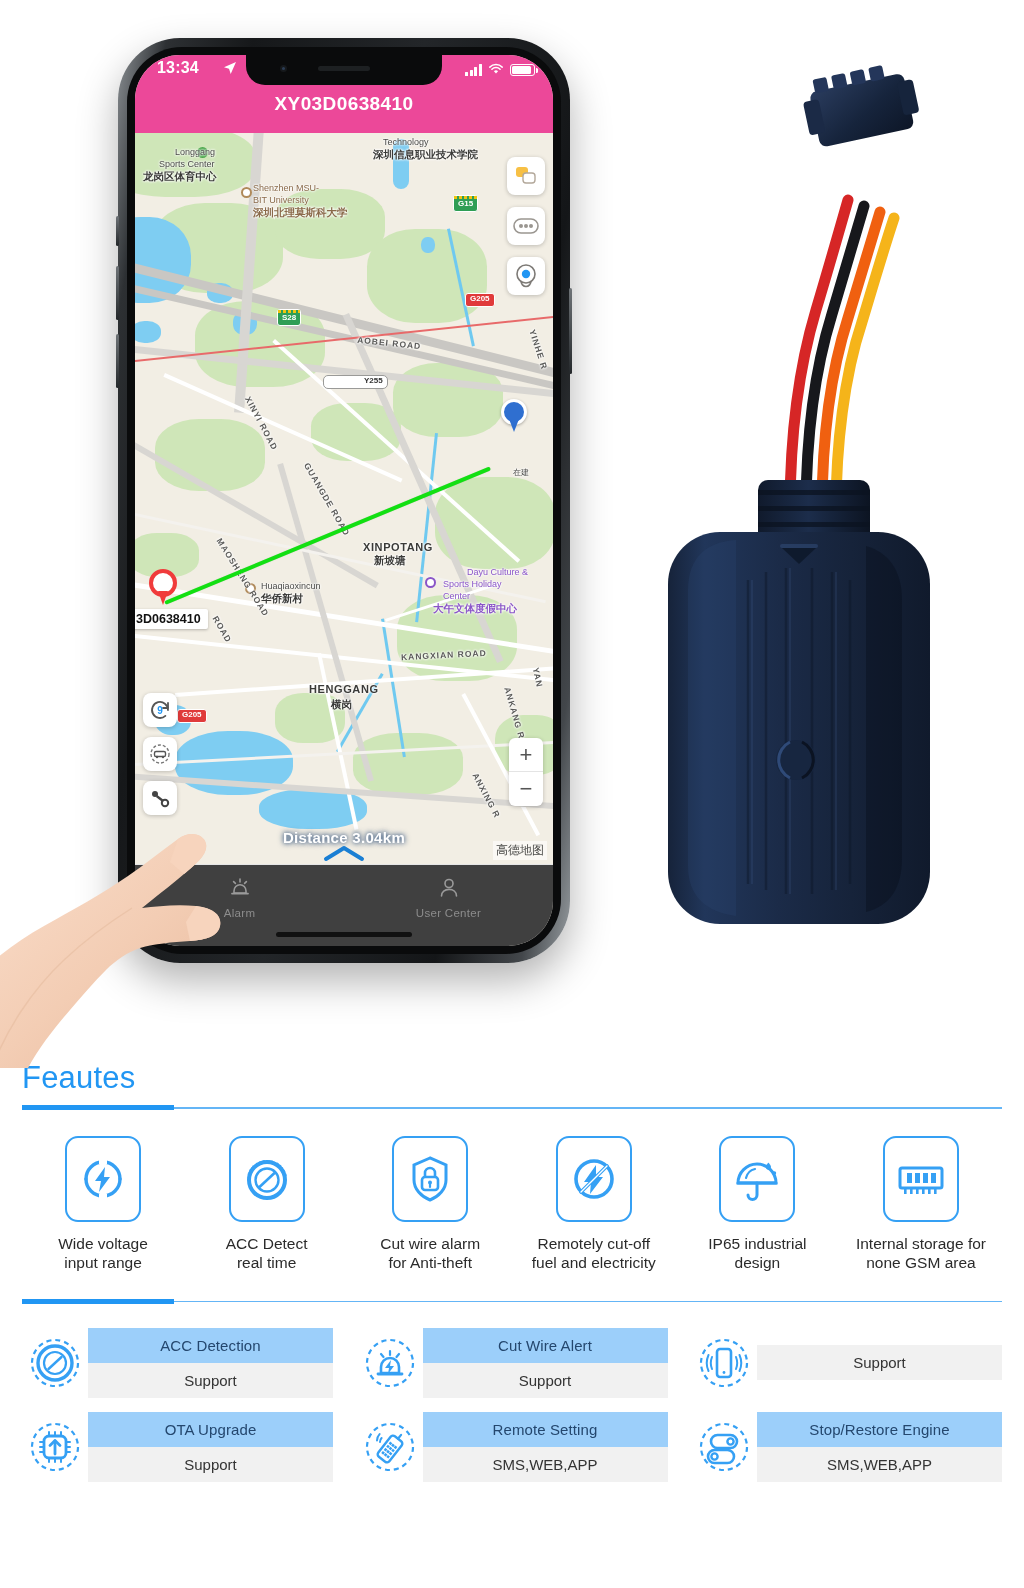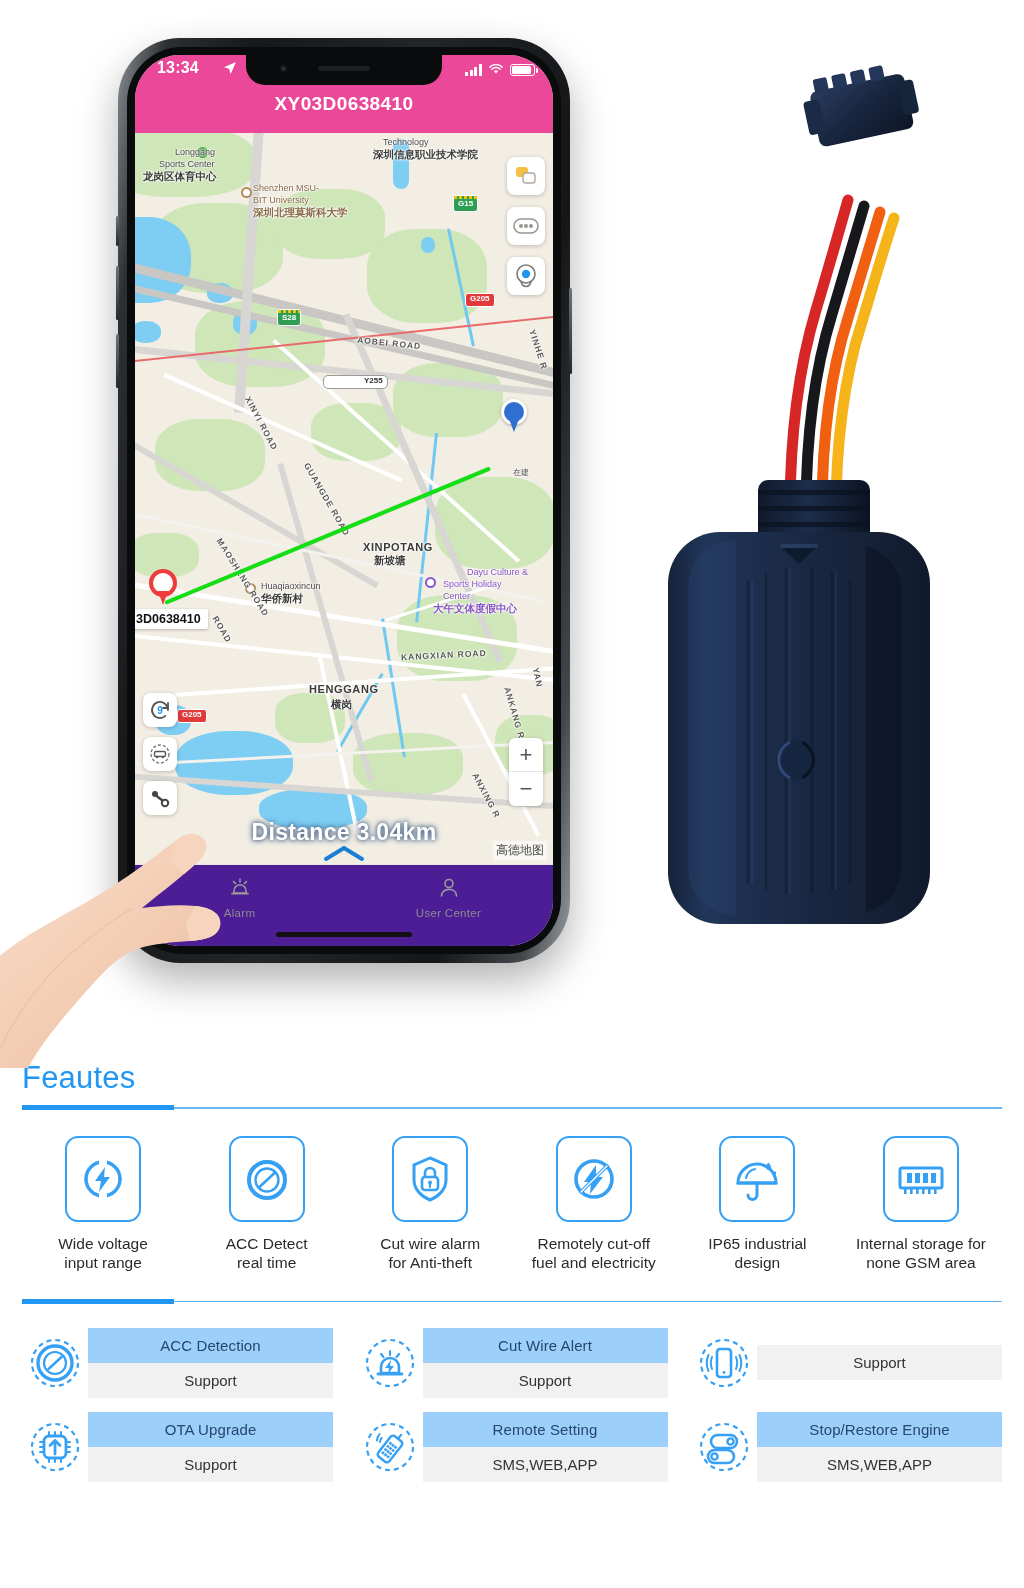--- a/index.html
+++ b/index.html
@@ -101,26 +101,26 @@
   .pin-end .tail { position:absolute; left:8px; top:20px; width:0; height:0; border-left:5px solid transparent; border-right:5px solid transparent; border-top:13px solid #2f6fd0; }
   .pin-label { position:absolute; background:#fff; padding:3px 7px; font-size:12.5px; font-weight:bold; color:#111; border-radius:2px; box-shadow:0 1px 3px rgba(0,0,0,.25); white-space:nowrap; }
 
   .map-btn { position:absolute; width:38px; height:38px; background:#fff; border-radius:9px; box-shadow:0 1px 4px rgba(0,0,0,.22); display:flex; align-items:center; justify-content:center; }
   .map-btn.sq { border-radius:8px; }
   .mb-left { left:8px; width:34px; height:34px; border-radius:8px; }
   .zoomctl { position:absolute; right:10px; bottom:58px; width:34px; background:#fff; border-radius:6px; box-shadow:0 1px 4px rgba(0,0,0,.22); overflow:hidden; }
   .zoomctl div { height:34px; display:flex; align-items:center; justify-content:center; font-size:22px; color:#555; }
   .zoomctl div:first-child { border-bottom:1px solid #e4e4e4; }
 
-  .distance-bar { position:absolute; left:50%; transform:translateX(-50%); bottom:18px; color:#fff; font-size:23px; font-weight:bold;
+  .distance-bar { position:absolute; left:50%; transform:translateX(-50%); bottom:18px; color:#fff; font-size:15px; font-weight:bold;
                   text-shadow:0 0 6px rgba(60,90,130,.9),0 0 4px rgba(60,90,130,.9); letter-spacing:.3px; }
   .amap-logo { position:absolute; right:6px; bottom:4px; font-size:12px; color:#4a4a48; background:rgba(255,255,255,.6); padding:1px 3px; }
 
   
-  .tabbar { position:relative; flex:0 0 82px; background:#4c1d95; display:flex; align-items:flex-start; justify-content:space-around; padding-top:11px; border-top:1px solid #e6e6e6; }
+  .tabbar { position:relative; flex:0 0 82px; background:#404040; display:flex; align-items:flex-start; justify-content:space-around; padding-top:11px; border-top:1px solid #e6e6e6; }
   .tab { display:flex; flex-direction:column; align-items:center; gap:5px; width:120px; }
   .tab span { font-size:11.5px; color:#8c8c8c; letter-spacing:.3px; }
   .chevron-up { position:absolute; left:50%; transform:translateX(-50%); top:-22px; }
   .home-ind { position:absolute; left:50%; transform:translateX(-50%); bottom:9px; width:136px; height:5px; border-radius:3px; background:#111; }
 
   
   .hand { position:absolute; left:-18px; top:738px; width:300px; height:330px; z-index:35; pointer-events:none; }
 
   
   .device { position:absolute; left:640px; top:60px; width:320px; height:880px; }

